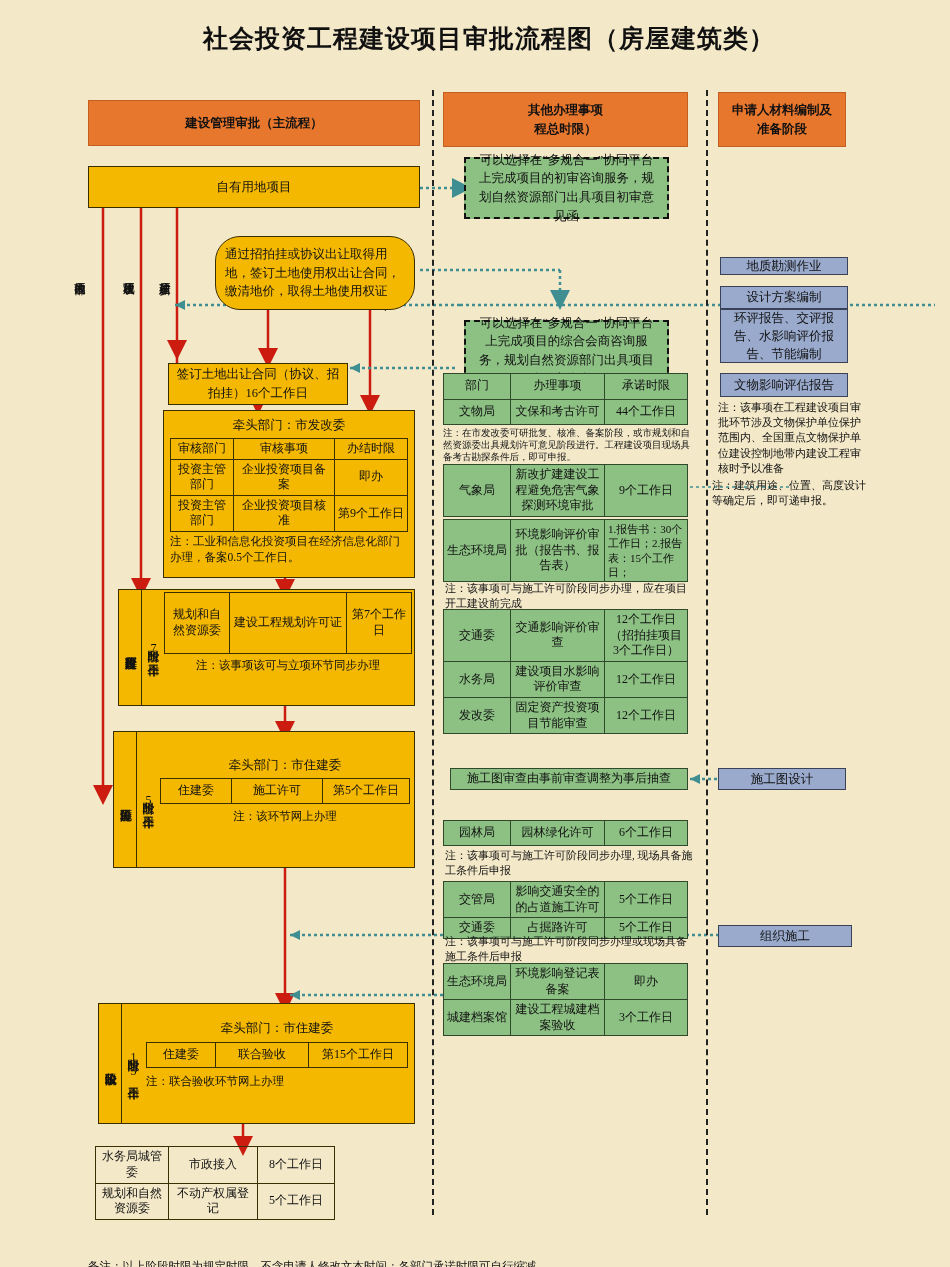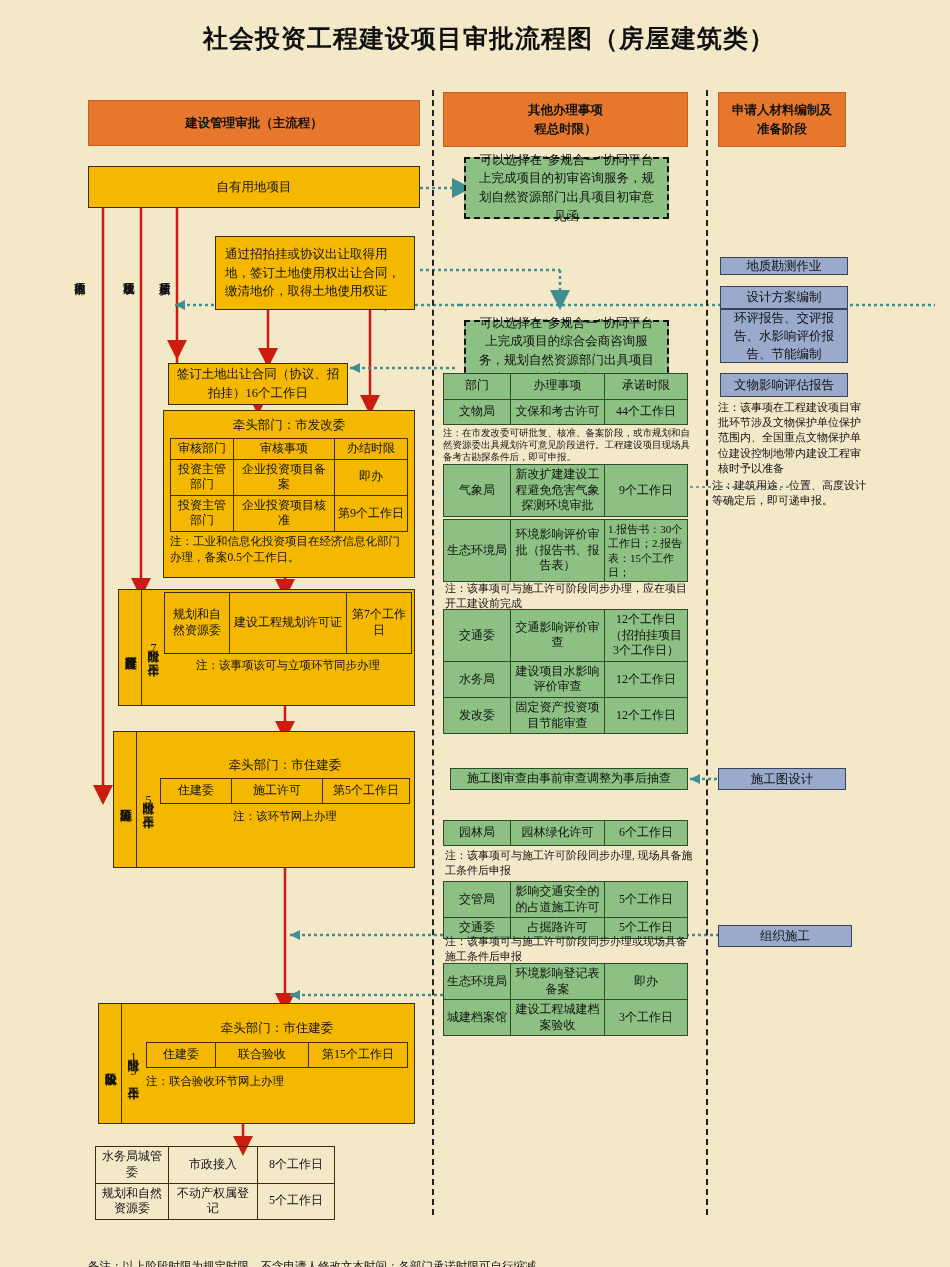--- a/index.html
+++ b/index.html
@@ -157,21 +157,21 @@
 <div class="abs vtext-plain" style="left:62px;top:243px;width:34px;height:62px;">
   <span>内部改造项目</span>
 </div>
 <div class="abs vtext-plain" style="left:111px;top:243px;width:34px;height:62px;">
   <span>现状改建项目</span>
 </div>
 <div class="abs vtext-plain" style="left:147px;top:243px;width:34px;height:62px;">
   <span>新建扩建项目</span>
 </div>
 
-<div class="abs yel" style="left:215px;top:236px;width:200px;height:74px;text-align:left;justify-content:flex-start;padding:6px 9px;">
+<div class="abs yel" style="left:215px;top:236px;width:200px;height:74px;text-align:left;justify-content:flex-start;padding:6px 9px;border-radius:25px;">
   <span>通过招拍挂或协议出让取得用地，签订土地使用权出让合同，缴清地价，取得土地使用权证</span>
 </div>
 
 <div class="abs yel" style="left:168px;top:363px;width:180px;height:42px;">
   <span>签订土地出让合同（协议、招拍挂）16个工作日</span>
 </div>
 
 <div class="abs yel-plain" style="left:163px;top:410px;width:252px;height:168px;padding:4px 6px;">
   <div style="text-align:center;font-size:12.5px;padding:2px 0 4px;">牵头部门：市发改委</div>
   <div style="height:92px;">

